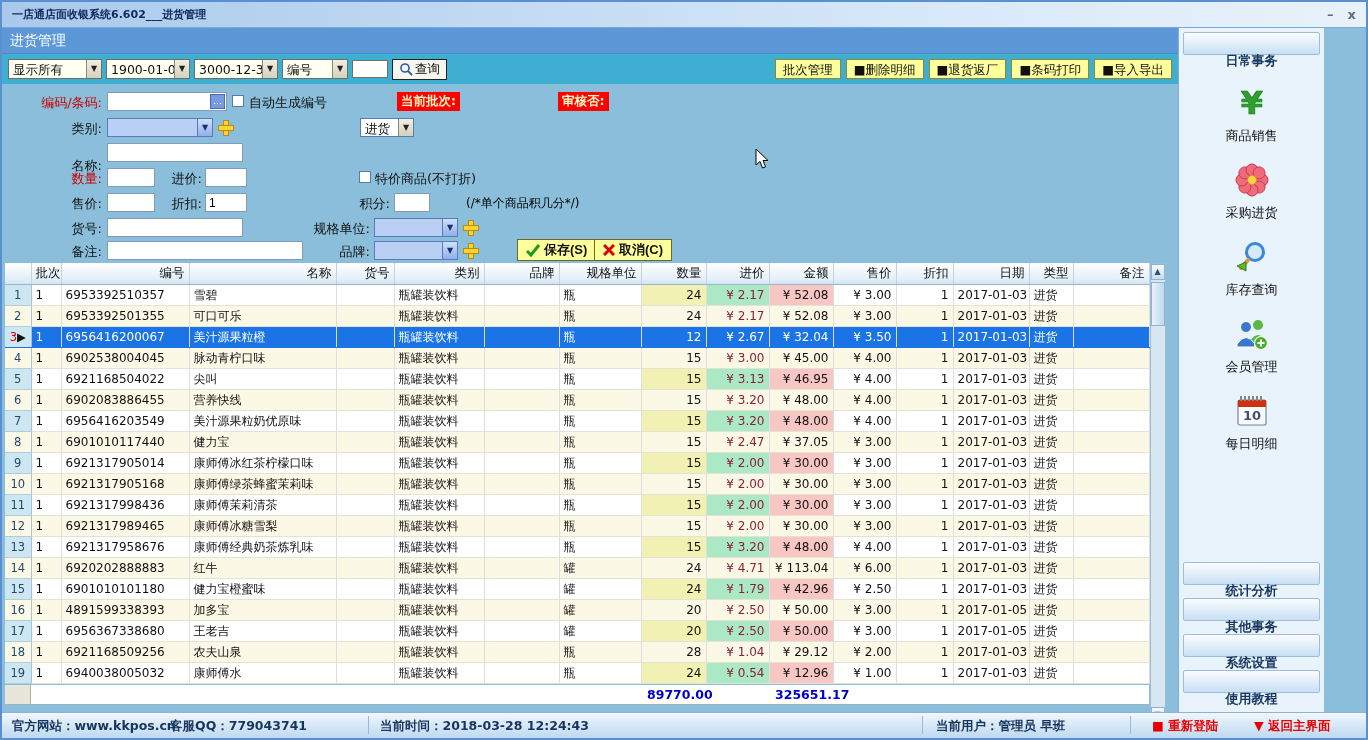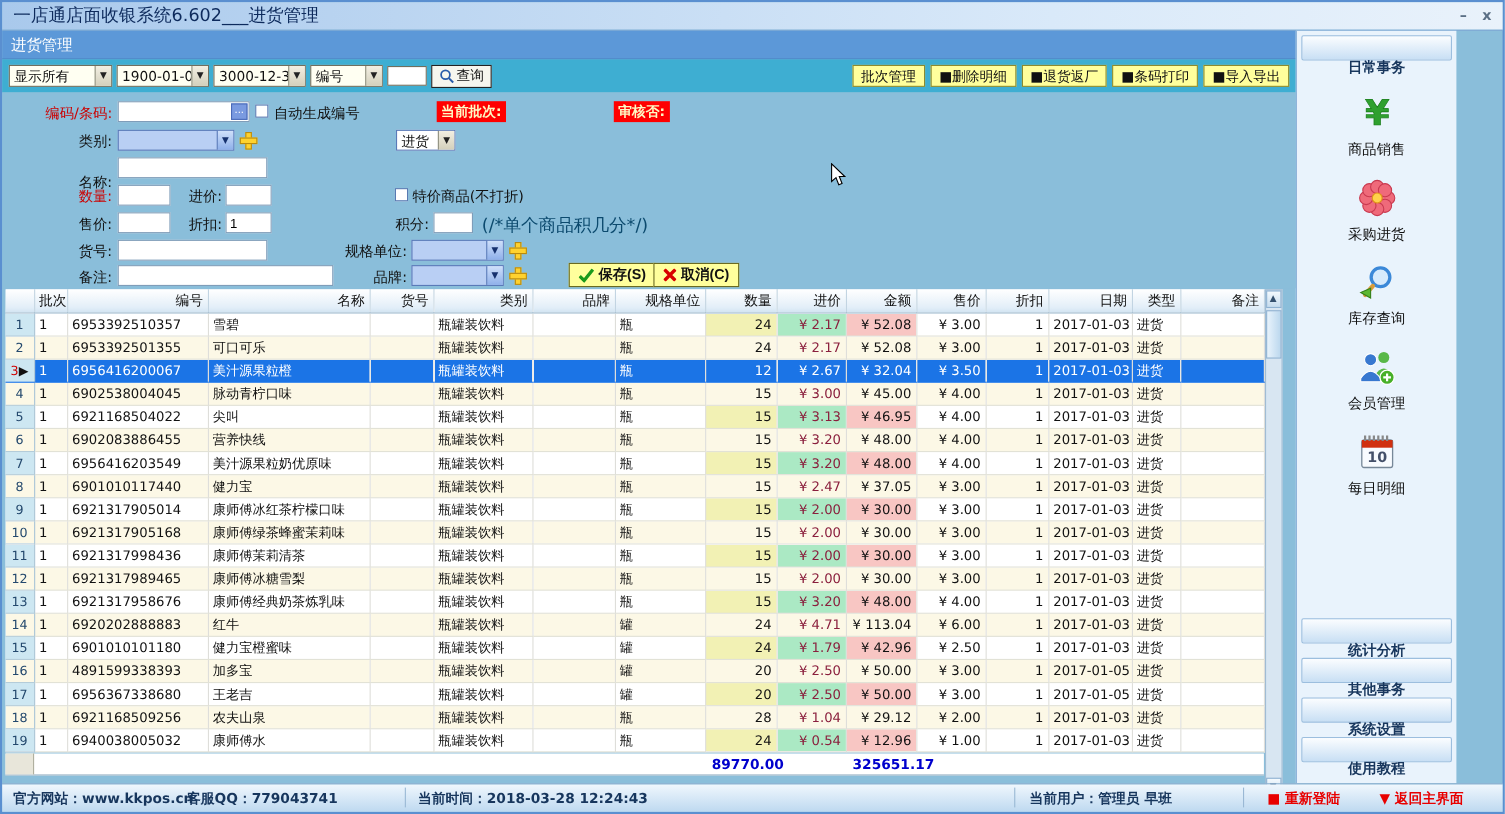--- a/index.html
+++ b/index.html
@@ -1,21 +1,21 @@
 <!DOCTYPE html>
 <html><head>
 <meta charset="utf-8">
 <style>
   * { box-sizing: border-box; margin: 0; padding: 0; }
   body { font-family: "DejaVu Sans", "Liberation Sans", sans-serif; width: 1368px; height: 740px; overflow: hidden; }
   .window { width: 1368px; height: 740px; border: 2px solid #5a8fd0; background: #8abeda; display: flex; flex-direction: column; }
 
   
   .titlebar { height: 26px; flex: 0 0 26px; background: linear-gradient(to right, #a9c9ec, #d9e9f9 70%, #e9f2fb); display: flex; align-items: center; padding: 0 10px; border-bottom: 1px solid #7ea8d4; }
-  .title { font-size: 16px; font-weight: normal; color: #0d2a5c; }
+  .title { font-size: 11px; font-weight: bold; color: #0d2a5c; }
   .winbtns { margin-left: auto; display: flex; gap: 14px; }
   .winbtn { color: #5a6f85; font-size: 13px; font-weight: bold; cursor: default; line-height: 1; }
 
   .mid { flex: 1; display: flex; min-height: 0; }
   .content { width: 1176px; display: flex; flex-direction: column; }
 
   .page-header { height: 26px; flex: 0 0 26px; background: #5c98d8; color: #ffffff; font-size: 14px; padding: 4px 0 0 8px; border-bottom: 1px solid #4f88c6; }
 
   
   .toolbar { height: 30px; flex: 0 0 30px; background: #3eaed2; display: flex; align-items: center; padding: 0 6px; gap: 4px; }
@@ -38,21 +38,21 @@
   .fcombo { position: absolute; height: 19px; }
   .fcombo .combo { height: 19px; }
   .browse { position: absolute; width: 15px; height: 15px; background: #7a9ae0; border: 1px solid #4a6ab8; color: #fff; font-size: 9px; line-height: 12px; text-align: center; }
   .chk { position: absolute; width: 12px; height: 12px; background: #fff; border: 1px solid #587ab2; }
   .clabel { position: absolute; white-space: nowrap; }
   .badge { position: absolute; background: #ff0000; color: #fef9c3; font-size: 12.5px; font-weight: bold; padding: 1px 4px; }
   .plus { position: absolute; width: 14px; height: 14px; }
   .plus:before { content: ""; position: absolute; left: 5px; top: 0; width: 4px; height: 14px; background: #ffd22e; border: 1px solid #b88a10; }
   .plus:after { content: ""; position: absolute; left: 0; top: 5px; width: 14px; height: 4px; background: #ffd22e; border: 1px solid #b88a10; }
   .actbtn { position: absolute; height: 22px; background: #ffff9c; border: 1px solid #6a6a20; display: flex; align-items: center; gap: 4px; padding: 0 8px; font-size: 13px; font-weight: bold; color: #111; }
-  .hint { position: absolute; font-size: 16px; color: #0c4a6e; }
+  .hint { position: absolute; font-size: 12px; color: #000000; margin-left: 28px; }
 
   
   .table-zone { flex: 1; background: #8abeda; padding: 1px 0 0 3px; min-height: 0; }
   .table-block { display: flex; }
   table.grid { border-collapse: collapse; table-layout: fixed; width: 1144px; background: #fff; }
   .grid th { background: linear-gradient(#ffffff, #e2eef8 80%, #d2e4f2); border-right: 1px solid #c2d4e2; border-bottom: 1px solid #98b6cc; font-size: 12.5px; font-weight: normal; color: #111; text-align: right; padding: 2px 4px; height: 21px; white-space: nowrap; overflow: hidden; }
   .grid td { height: 21px; font-size: 12px; padding: 0 4px; border-right: 1px solid #dededA; border-bottom: 1px solid #e2e2d6; white-space: nowrap; overflow: hidden; color: #111; }
   .grid tr.even td { background: #fcf8e6; }
   .grid td.rn { background: #cde7f2; border-right: 1px solid #a8c4d4; border-bottom: 1px solid #b4ccd9; color: #24496e; text-align: center; font-size: 11.5px; padding: 0 1px; }
   .grid td.c-qty { background: #f2f1b4; text-align: right; }

